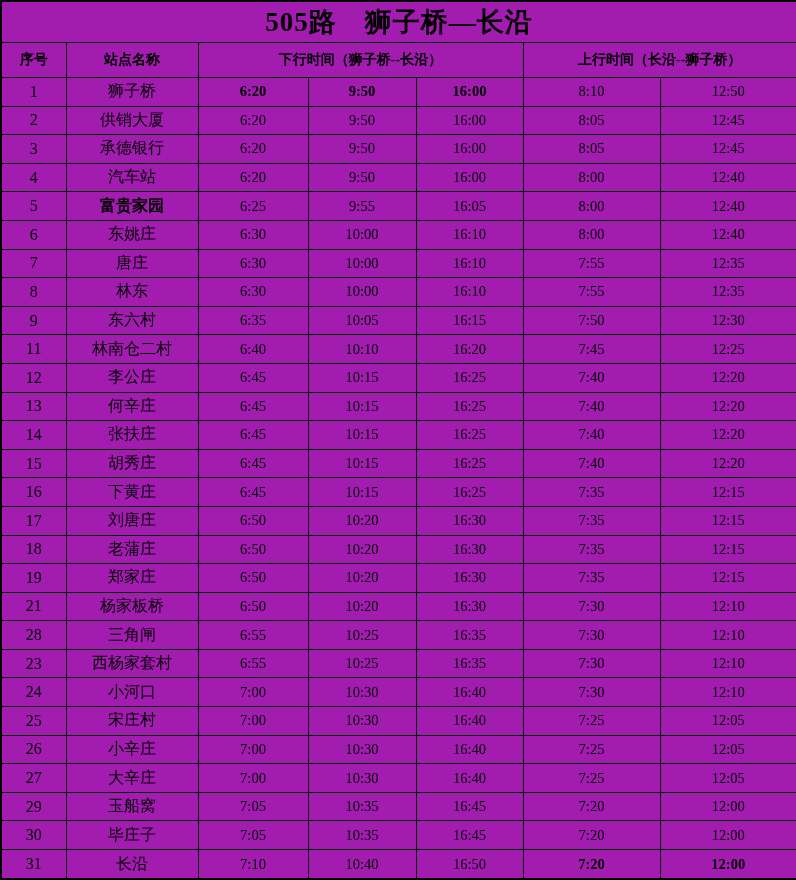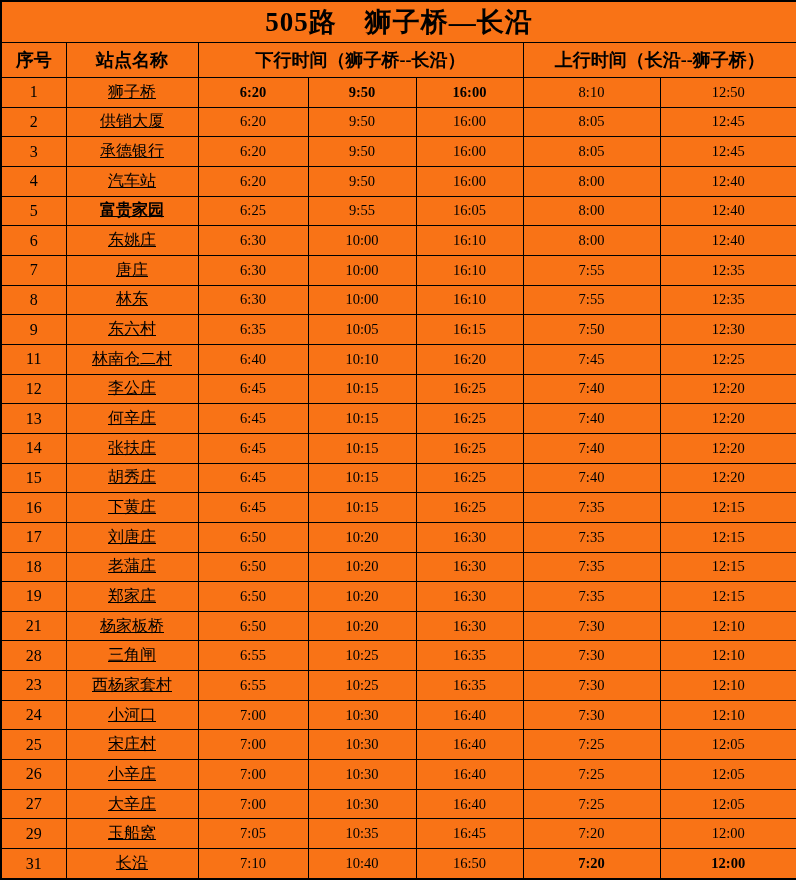--- a/index.html
+++ b/index.html
@@ -3,21 +3,21 @@
 <meta charset="utf-8">
 <style>
   html, body {
     margin: 0;
     padding: 0;
     background: #ffffff;
   }
   .sheet {
     width: 796px;
     height: 880px;
-    background: #f97316;
+    background: #a21caf;
     overflow: hidden;
   }
   table.timetable {
     width: 796px;
     height: 880px;
     border-collapse: collapse;
     table-layout: fixed;
     font-family: "Liberation Serif", "DejaVu Serif", serif;
     color: #000000;
   }
@@ -34,30 +34,29 @@
     border: 2px solid #000000;
   }
   tr.title-row th {
     height: 40px;
     font-size: 27px;
     font-weight: bold;
     letter-spacing: 1px;
   }
   tr.header-row th {
     height: 34px;
-    font-size: 18px;
+    font-size: 14px;
     font-weight: bold;
   }
   td.seq {
     font-size: 16px;
   }
   td.station {
     font-size: 16px;
     font-weight: normal;
-    text-decoration: underline;
   }
   td.time {
     font-size: 14.5px;
     font-weight: normal;
   }
   td.bold {
     font-weight: bold;
   }
 </style>
 </head>
@@ -314,20 +313,29 @@
         <tr>
           <td class="seq">29</td>
           <td class="station">玉船窝</td>
           <td class="time">7:05</td>
           <td class="time">10:35</td>
           <td class="time">16:45</td>
           <td class="time">7:20</td>
           <td class="time">12:00</td>
         </tr>
         <tr>
+          <td class="seq">30</td>
+          <td class="station">毕庄子</td>
+          <td class="time">7:05</td>
+          <td class="time">10:35</td>
+          <td class="time">16:45</td>
+          <td class="time">7:20</td>
+          <td class="time">12:00</td>
+        </tr>
+        <tr>
           <td class="seq">31</td>
           <td class="station">长沿</td>
           <td class="time">7:10</td>
           <td class="time">10:40</td>
           <td class="time">16:50</td>
           <td class="time bold">7:20</td>
           <td class="time bold">12:00</td>
         </tr>
       </tbody>
   </table>

